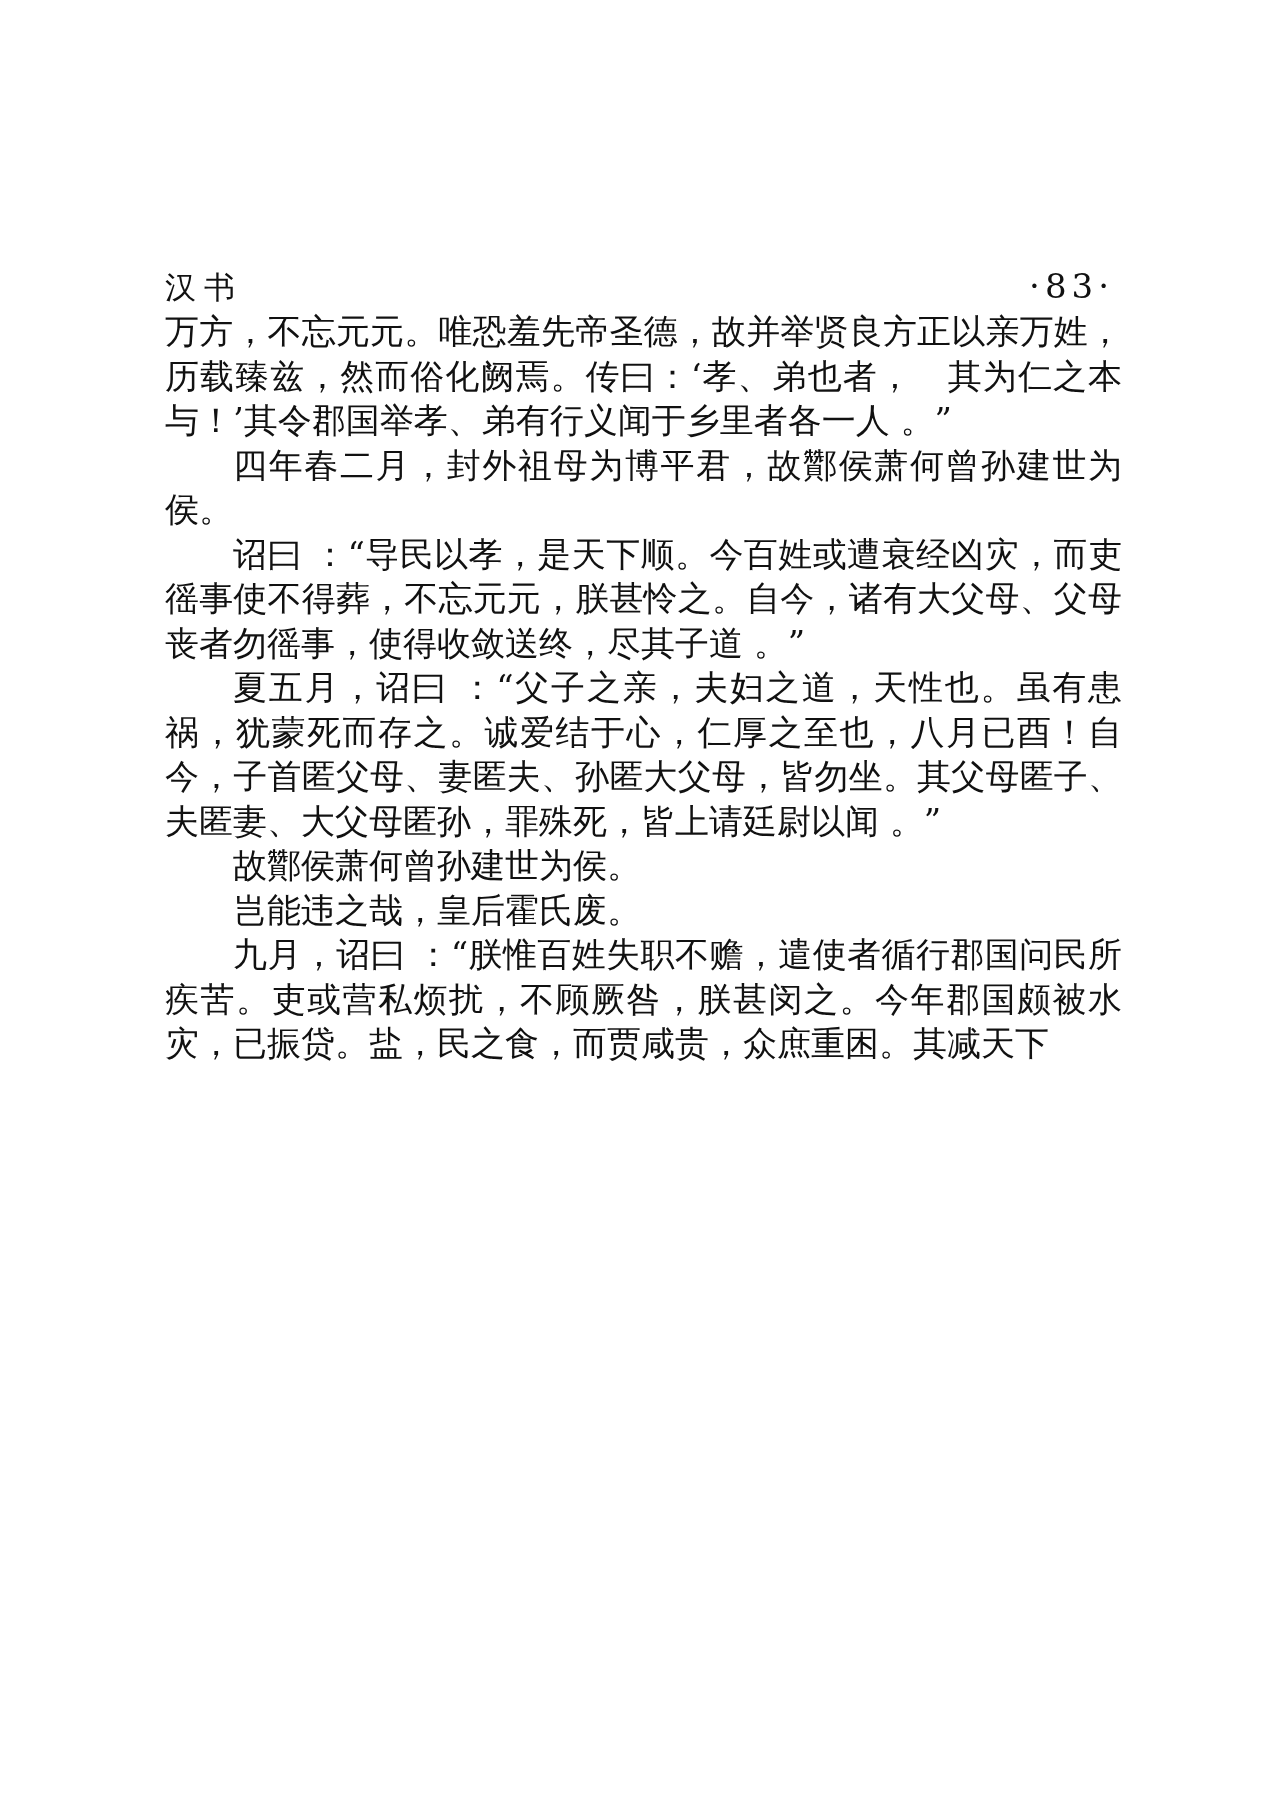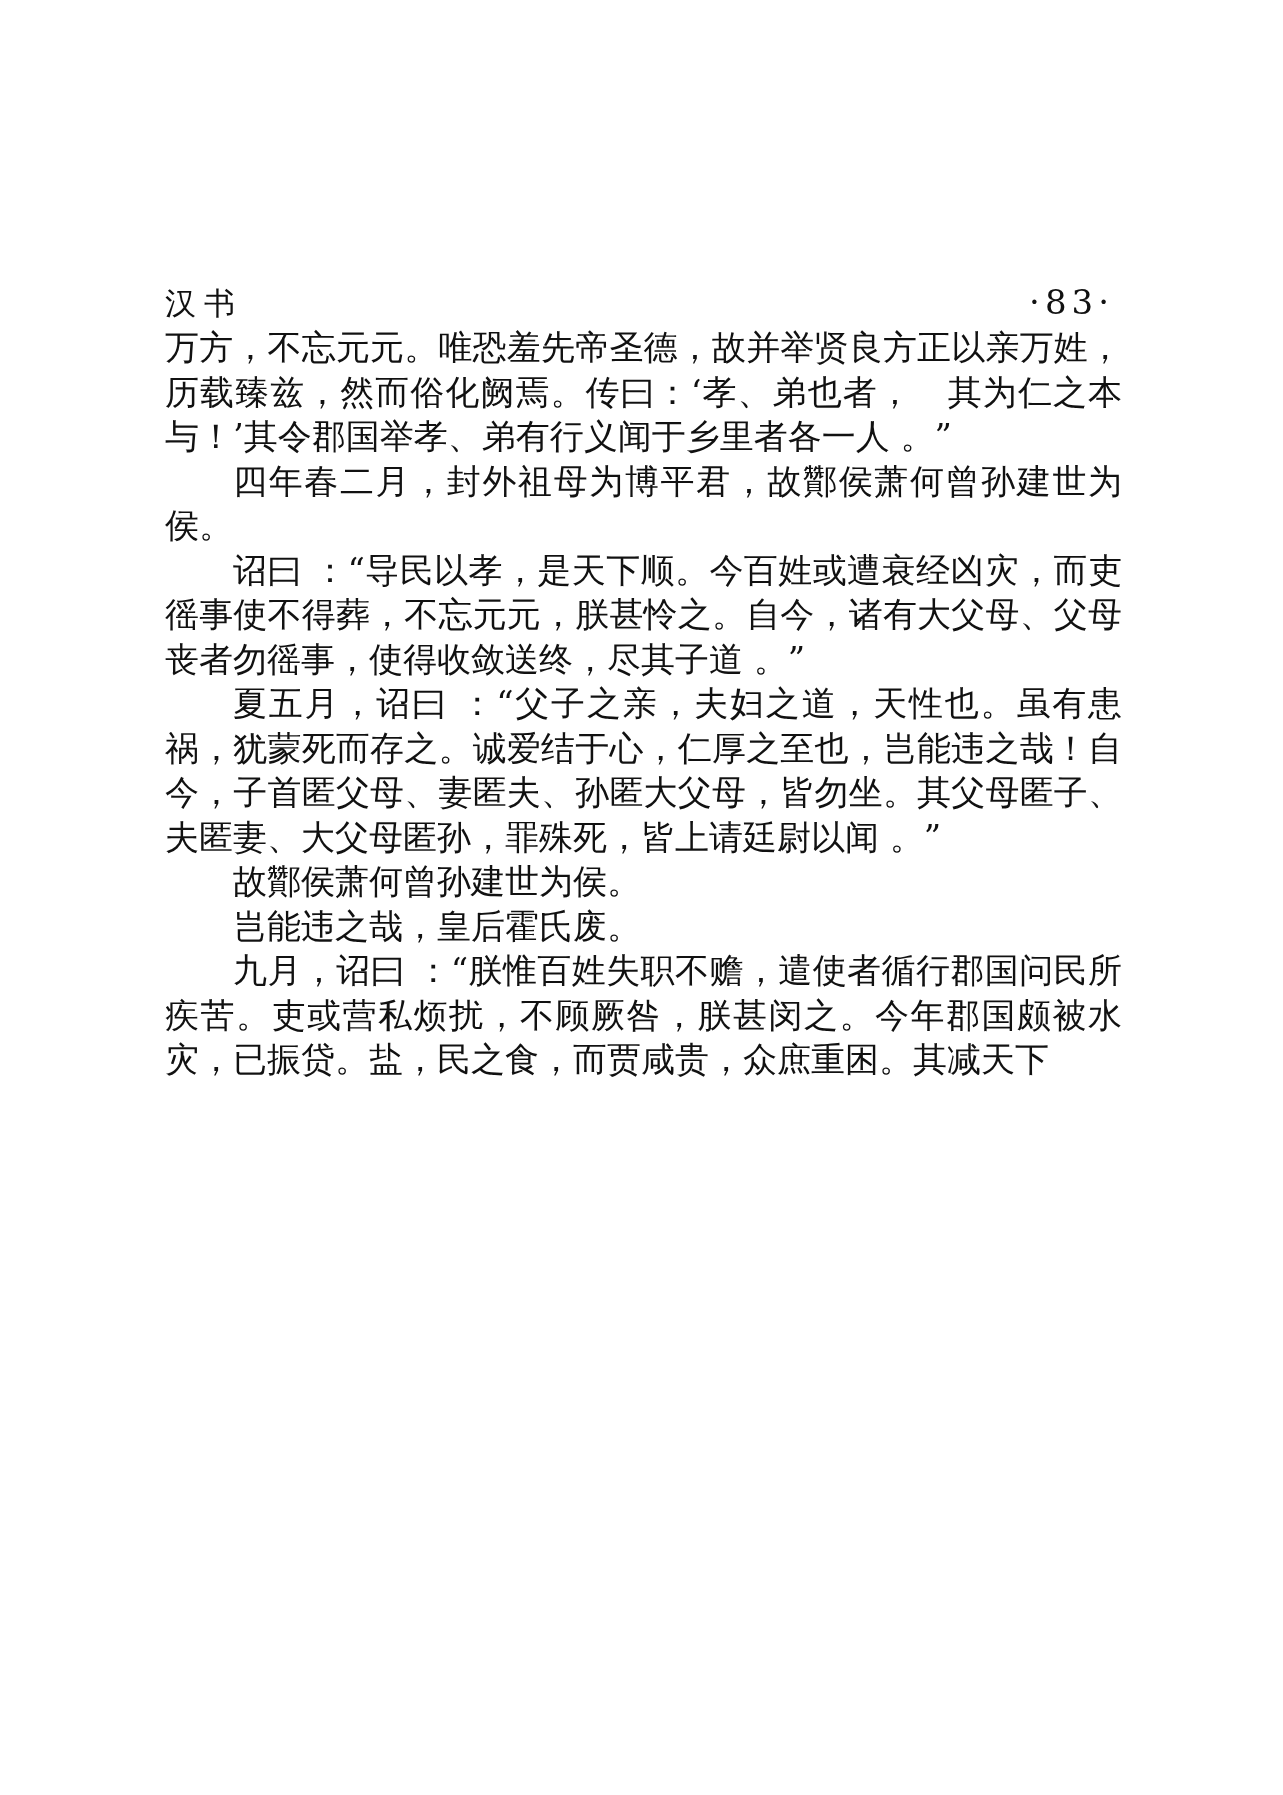--- a/index.html
+++ b/index.html
@@ -10,21 +10,21 @@
   body {
     width: 1283px;
     height: 1795px;
     position: relative;
     font-family: "DejaVu Serif", "Liberation Serif", serif;
     color: #111111;
   }
   .page {
     position: absolute;
     left: 165px;
-    top: 16px;
+    top: 0;
     width: 957px;
   }
   .page-header {
     margin-top: 266px;
     display: flex;
     justify-content: space-between;
     align-items: baseline;
   }
   .book-title {
     font-size: 31px;
@@ -56,18 +56,18 @@
 
 <div class="page">
   <div class="page-header">
     <span class="book-title">汉书</span>
     <span class="page-number">·83·</span>
   </div>
   <div class="body-text">
     <p>万方，不忘元元。唯恐羞先帝圣德，故并举贤良方正以亲万姓，历载臻兹，然而俗化阙焉。传曰：‘孝、弟也者，　其为仁之本与！’其令郡国举孝、弟有行义闻于乡里者各一人 。”</p>
     <p class="indent">四年春二月，封外祖母为博平君，故酇侯萧何曾孙建世为侯。</p>
     <p class="indent">诏曰 ：“导民以孝，是天下顺。今百姓或遭衰经凶灾，而吏徭事使不得葬，不忘元元，朕甚怜之。自今，诸有大父母、父母丧者勿徭事，使得收敛送终，尽其子道 。”</p>
-    <p class="indent">夏五月，诏曰 ：“父子之亲，夫妇之道，天性也。虽有患祸，犹蒙死而存之。诚爱结于心，仁厚之至也，岂能违之哉！自今，子首匿父母、妻匿夫、孙匿大父母，皆勿坐。其父母匿子、夫匿妻、大父母匿孙，罪殊死，皆上请廷尉以闻 。”</p>
+    <p class="indent">夏五月，诏曰 ：“父子之亲，夫妇之道，天性也。虽有患祸，犹蒙死而存之。诚爱结于心，仁厚之至也，八月已酉！自今，子首匿父母、妻匿夫、孙匿大父母，皆勿坐。其父母匿子、夫匿妻、大父母匿孙，罪殊死，皆上请廷尉以闻 。”</p>
     <p class="indent">故酇侯萧何曾孙建世为侯。</p>
     <p class="indent">岂能违之哉，皇后霍氏废。</p>
     <p class="indent">九月，诏曰 ：“朕惟百姓失职不赡，遣使者循行郡国问民所疾苦。吏或营私烦扰，不顾厥咎，朕甚闵之。今年郡国颇被水灾，已振贷。盐，民之食，而贾咸贵，众庶重困。其减天下</p>
   </div>
 </div>
 
 </body></html>

